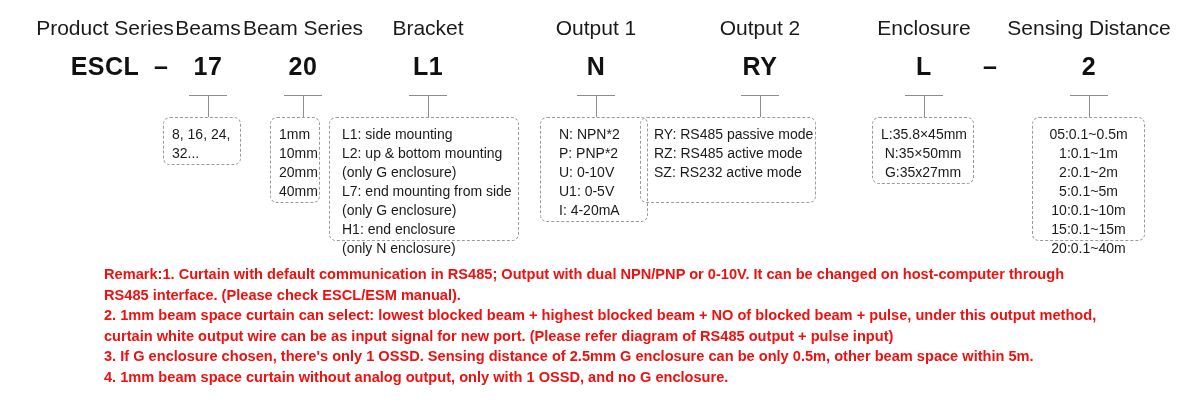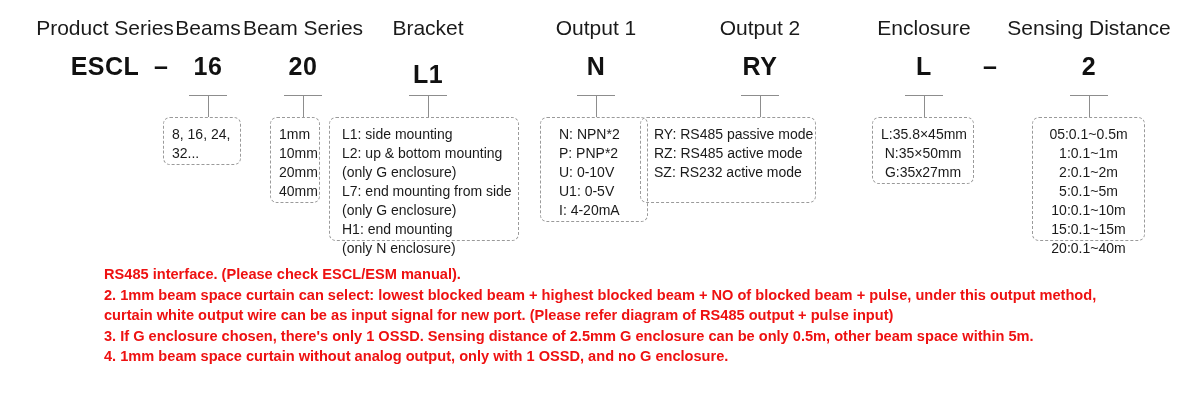--- a/index.html
+++ b/index.html
@@ -116,23 +116,23 @@
   <div class="col-header" style="left:240px; top:18px; width:126px;">Beam Series</div>
   <div class="col-header" style="left:530px; top:18px; width:132px;">Output 1</div>
   <div class="col-header" style="left:694px; top:18px; width:132px;">Output 2</div>
   <div class="col-header" style="left:858px; top:18px; width:132px;">Enclosure</div>
   <div class="col-header" style="left:1000px; top:18px; width:178px;">Sensing Distance</div>
 
   <div class="code-token" style="left:20px; top:52px; width:170px;">ESCL</div>
 
   <div class="code-dash" style="left:146px; top:52px; width:30px;">–</div>
 
-  <div class="code-token" style="left:160px; top:52px; width:96px;">16</div>
+  <div class="code-token" style="left:160px; top:52px; width:96px;">17</div>
   <div class="code-token" style="left:240px; top:52px; width:126px;">20</div>
-  <div class="code-token" style="left:362px; top:52px; width:132px;margin-top:8px;">L1</div>
+  <div class="code-token" style="left:362px; top:52px; width:132px;">L1</div>
   <div class="code-token" style="left:530px; top:52px; width:132px;">N</div>
   <div class="code-token" style="left:694px; top:52px; width:132px;">RY</div>
   <div class="code-token" style="left:858px; top:52px; width:132px;">L</div>
 
   <div class="code-dash" style="left:975px; top:52px; width:30px;">–</div>
 
   <div class="code-token" style="left:1000px; top:52px; width:178px;">2</div>
 
   <div class="connector" style="left:189px; top:95px;">
     <div class="bar" style="width:38px;"></div>
@@ -174,21 +174,21 @@
     <div class="line">20mm</div>
     <div class="line">40mm</div>
   </div>
 
   <div class="opt-box left" style="left:329px; top:117px; width:190px; height:124px; padding-left:12px;">
     <div class="line">L1: side mounting</div>
     <div class="line">L2: up &amp; bottom mounting</div>
     <div class="line">(only G enclosure)</div>
     <div class="line">L7: end mounting from side</div>
     <div class="line">(only G enclosure)</div>
-    <div class="line">H1: end mounting</div>
+    <div class="line">H1: end enclosure</div>
     <div class="line">(only N enclosure)</div>
   </div>
 
   <div class="opt-box left" style="left:540px; top:117px; width:108px; height:105px; padding-left:18px;">
     <div class="line">N: NPN*2</div>
     <div class="line">P: PNP*2</div>
     <div class="line">U: 0-10V</div>
     <div class="line">U1: 0-5V</div>
     <div class="line">I: 4-20mA</div>
   </div>
@@ -209,20 +209,21 @@
     <div class="line">05:0.1~0.5m</div>
     <div class="line">1:0.1~1m</div>
     <div class="line">2:0.1~2m</div>
     <div class="line">5:0.1~5m</div>
     <div class="line">10:0.1~10m</div>
     <div class="line">15:0.1~15m</div>
     <div class="line">20:0.1~40m</div>
   </div>
 
   <div class="remarks">
+    <div class="rline">Remark:1. Curtain with default communication in RS485; Output with dual NPN/PNP or 0-10V. It can be changed on host-computer through</div>
     <div class="rline">RS485 interface. (Please check ESCL/ESM manual).</div>
     <div class="rline">2. 1mm beam space curtain can select: lowest blocked beam + highest blocked beam + NO of blocked beam + pulse, under this output method,</div>
     <div class="rline">curtain white output wire can be as input signal for new port. (Please refer diagram of RS485 output + pulse input)</div>
     <div class="rline">3. If G enclosure chosen, there's only 1 OSSD. Sensing distance of 2.5mm G enclosure can be only 0.5m, other beam space within 5m.</div>
     <div class="rline">4. 1mm beam space curtain without analog output, only with 1 OSSD, and no G enclosure.</div>
   </div>
 
 </div>
 
 </body></html>

